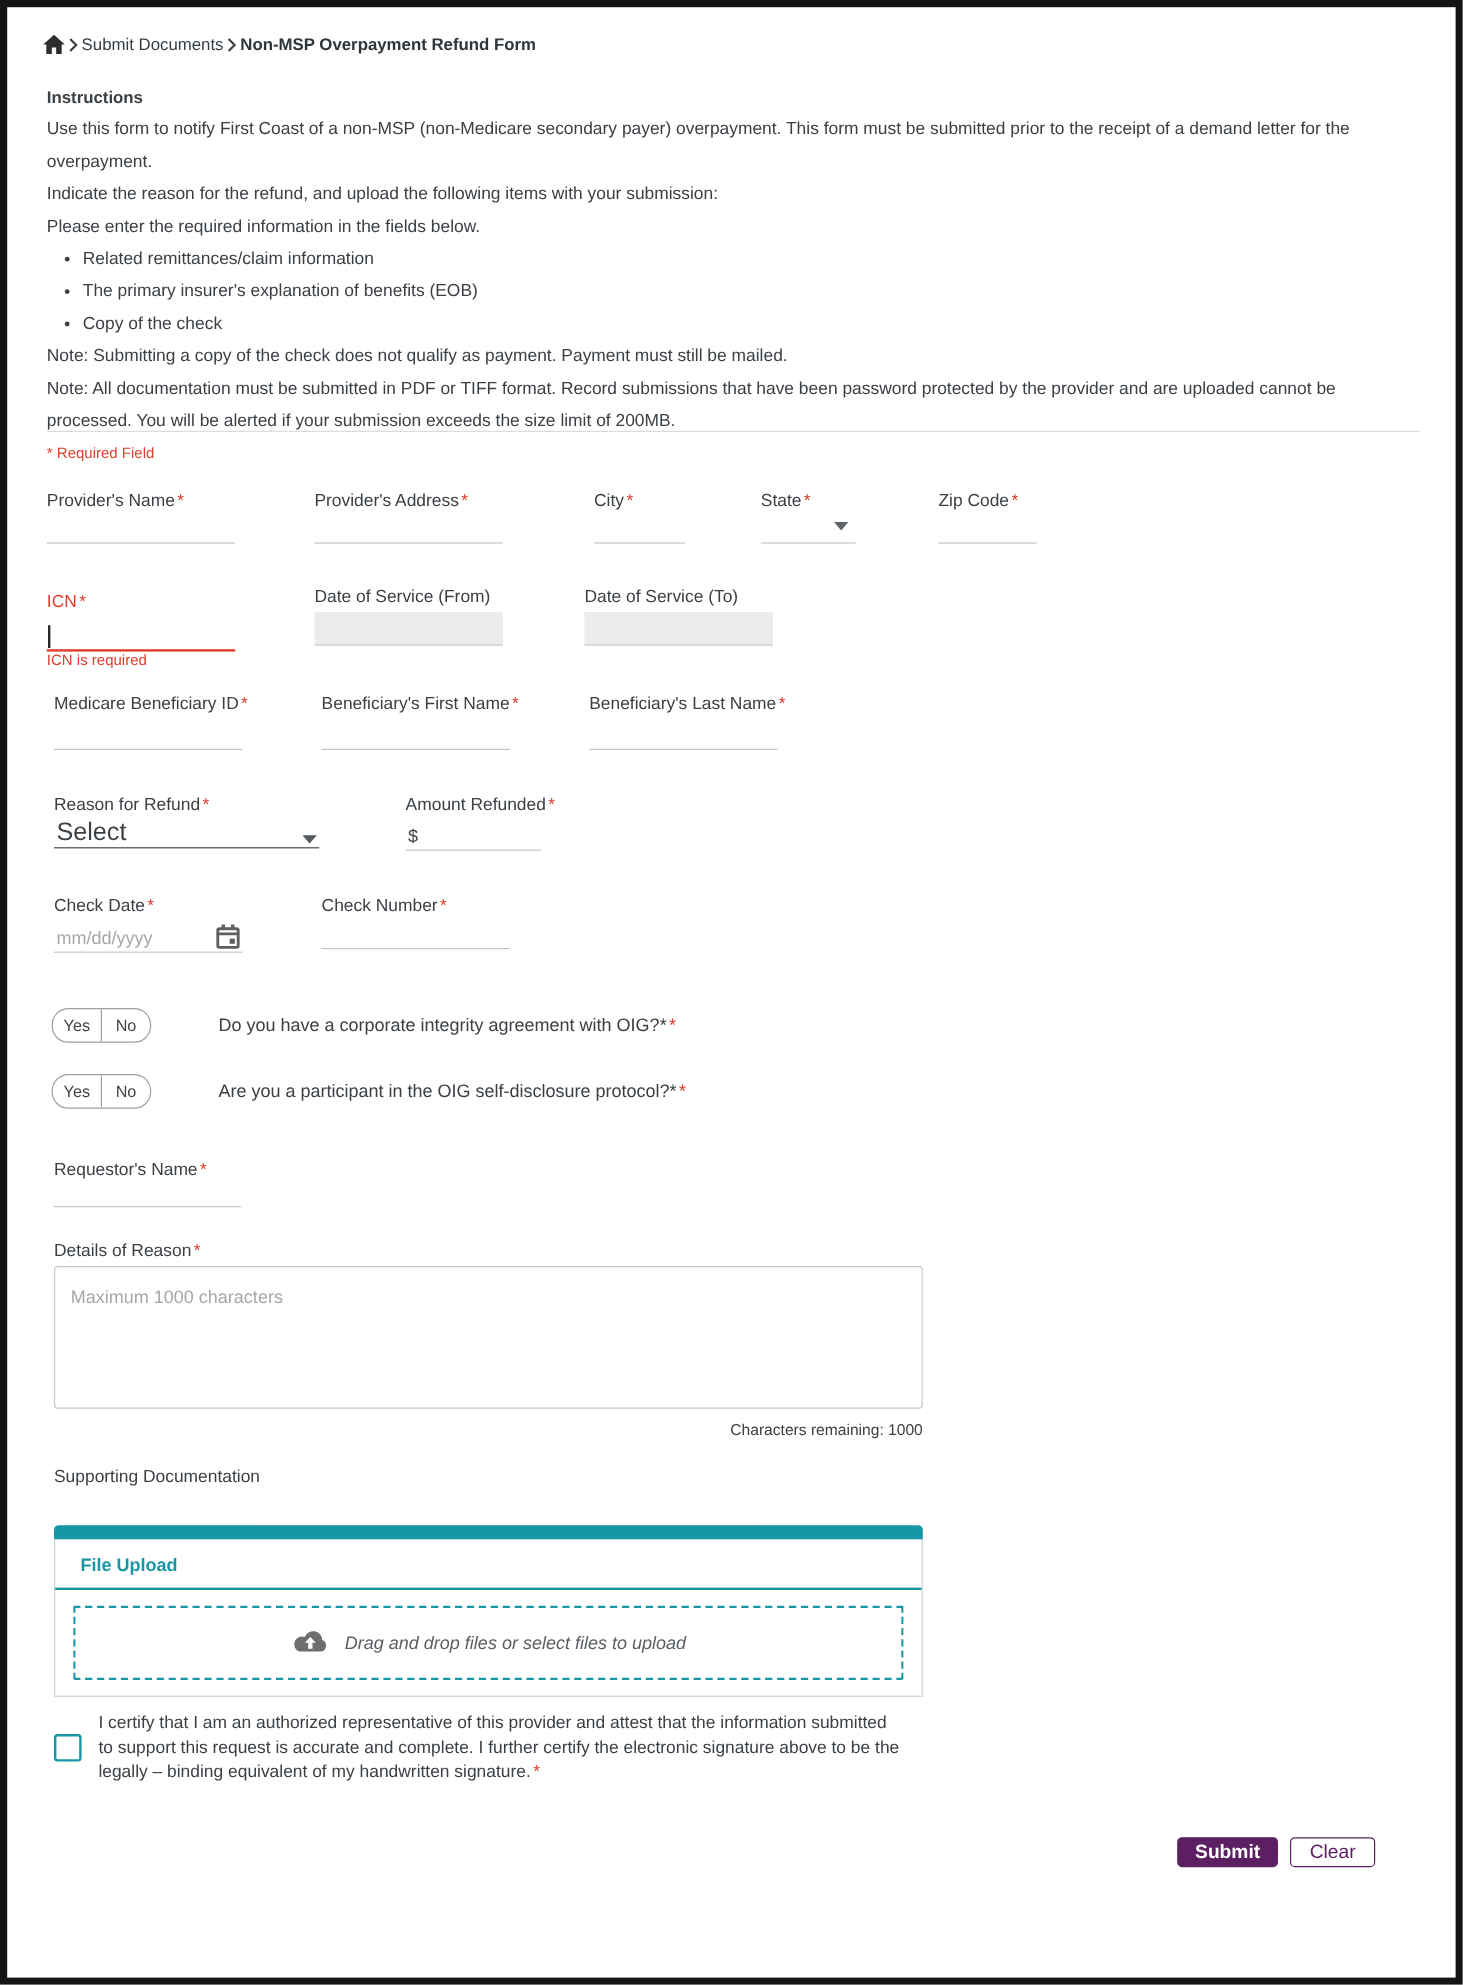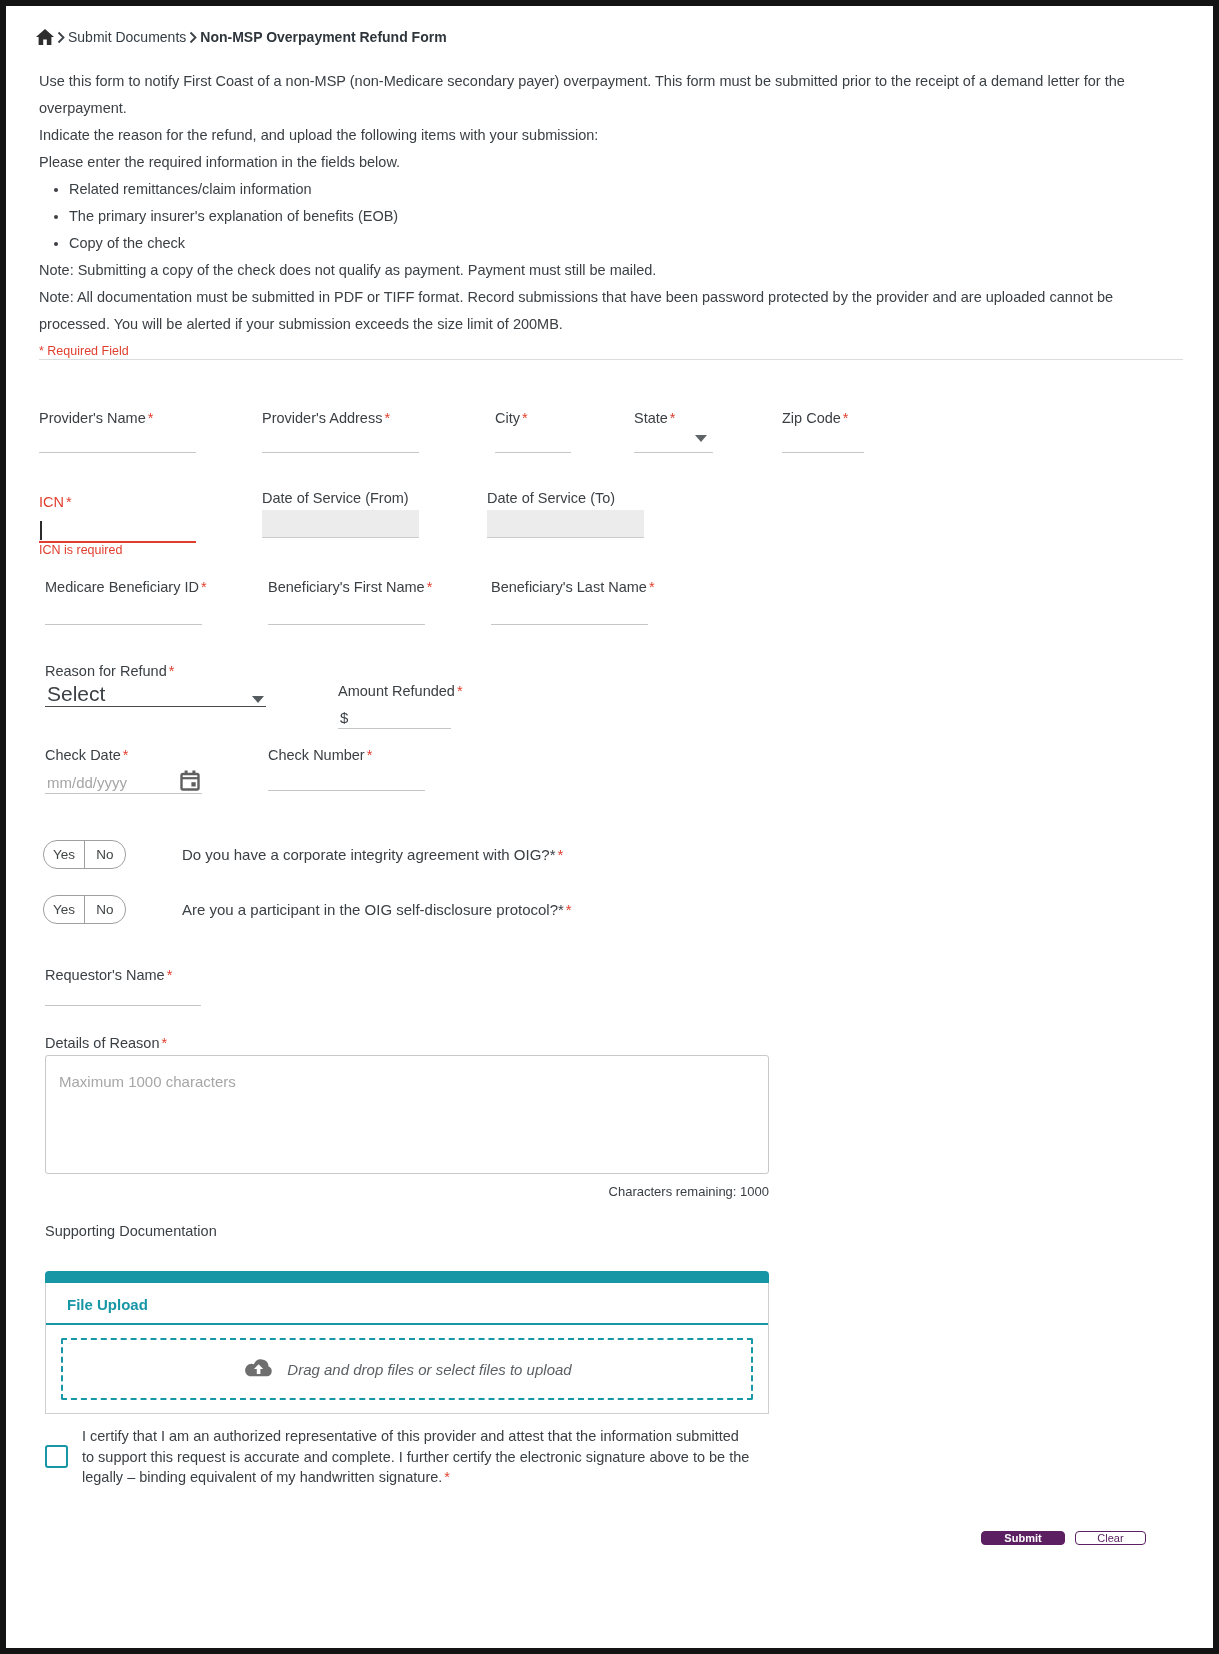--- a/index.html
+++ b/index.html
@@ -61,21 +61,21 @@
   .upload-body{border:1px solid #cfcfcf;border-top:0;background:#fff;}
   .upload-header{padding:13px 0 9px 21px;border-bottom:2px solid #1796a6;}
   .upload-title{color:#1796a6;font-weight:bold;font-size:15px;}
   .dropzone{margin:13px 15px 13px 15px;height:58px;border:2px dashed #1796a6;border-radius:2px;display:flex;align-items:center;justify-content:center;gap:12px;cursor:pointer;}
   .dropzone .dz-text{font-style:italic;font-size:15px;color:#5a5f63;}
   
   .cert-row{position:absolute;left:39px;top:1420px;display:flex;align-items:center;gap:14px;width:712px;}
   .checkbox{flex:0 0 auto;width:19px;height:19px;border:2.5px solid #1796a6;border-radius:3px;background:#fff;cursor:pointer;}
   .cert-text{font-size:14.5px;line-height:20.5px;color:#3b4045;width:672px;}
   
-  .btn{position:absolute;top:1525px;height:14px;border-radius:4px;font-family:"Liberation Sans",sans-serif;font-size:11px;display:flex;align-items:center;justify-content:center;cursor:pointer;box-sizing:border-box;}
+  .btn{position:absolute;top:1525px;height:25px;border-radius:4px;font-family:"Liberation Sans",sans-serif;font-size:16px;display:flex;align-items:center;justify-content:center;cursor:pointer;box-sizing:border-box;}
   .btn-submit{left:975px;width:84px;background:#5c2062;color:#ffffff;border:1px solid #5c2062;font-weight:bold;}
   .btn-clear{left:1069px;width:71px;background:#ffffff;color:#5c2062;border:1.5px solid #5c2062;}
 </style>
 </head>
 <body>
 
 <div class="page">
 
   <div class="breadcrumb">
     <span style="line-height:0;">
@@ -91,20 +91,21 @@
     <span class="crumb">Submit Documents</span>
     <span class="chev">
       <svg width="8" height="13" viewBox="0 0 8 13">
           <polyline points="1.5,1.5 6.5,6.5 1.5,11.5" stroke="#3b4045" stroke-width="1.8" fill="none"></polyline>
         </svg>
     </span>
     <span class="current">Non-MSP Overpayment Refund Form</span>
   </div>
 
   <div class="instructions">
+    <div class="hd">Instructions</div>
     <p>Use this form to notify First Coast of a non-MSP (non-Medicare secondary payer) overpayment. This form must be submitted prior to the receipt of a demand letter for the overpayment.</p>
     <p>Indicate the reason for the refund, and upload the following items with your submission:</p>
     <p>Please enter the required information in the fields below.</p>
     <ul>
       <li>Related remittances/claim information</li>
       <li>The primary insurer's explanation of benefits (EOB)</li>
       <li>Copy of the check</li>
     </ul>
     <p>Note: Submitting a copy of the check does not qualify as payment. Payment must still be mailed.</p>
     <p>Note: All documentation must be submitted in PDF or TIFF format. Record submissions that have been password protected by the provider and are uploaded cannot be processed. You will be alerted if your submission exceeds the size limit of 200MB.</p>
@@ -166,21 +167,21 @@
     <input class="uline" style="margin-top: 11px;" type="text">
   </div>
 
   <div class="field" style="left:39px;top:656px;width:221px;">
     <div class="lbl"><span>Reason for Refund</span><span class="req">*</span></div>
     <div class="select-row">
       <span class="val">Select</span>
       <span class="tri" style="border-top-color:#555a5e;"></span>
     </div>
   </div>
-  <div class="field" style="left:332px;top:656px;width:113px;margin-top:20px;">
+  <div class="field" style="left:332px;top:656px;width:113px;">
     <div class="lbl"><span>Amount Refunded</span><span class="req">*</span></div>
     <div class="prefix-row">
       <span>$</span>
     </div>
   </div>
 
   <div class="field" style="left:39px;top:740px;width:157px;">
     <div class="lbl"><span>Check Date</span><span class="req">*</span></div>
     <div class="date-row">
       <span class="placeholder">mm/dd/yyyy</span>

